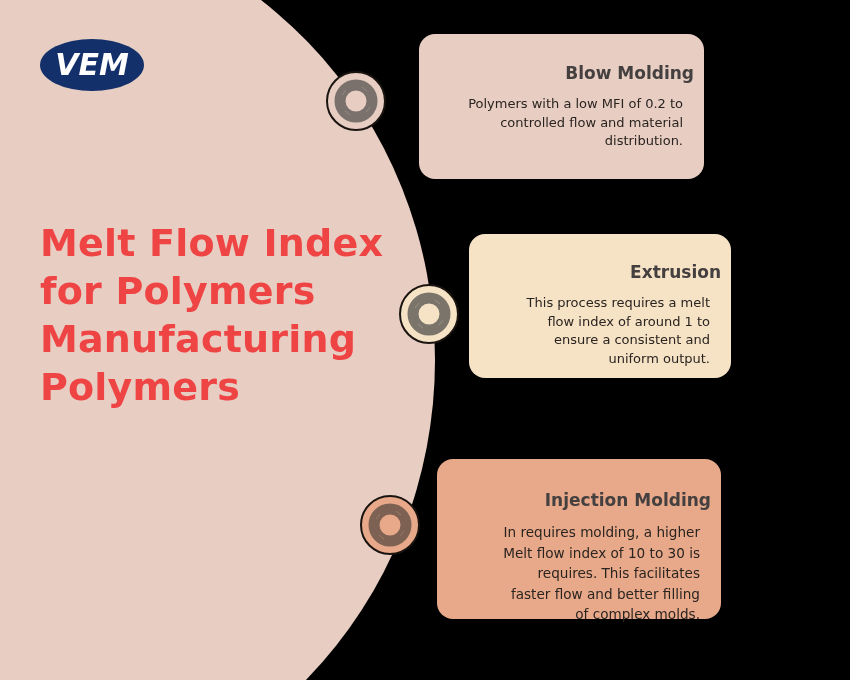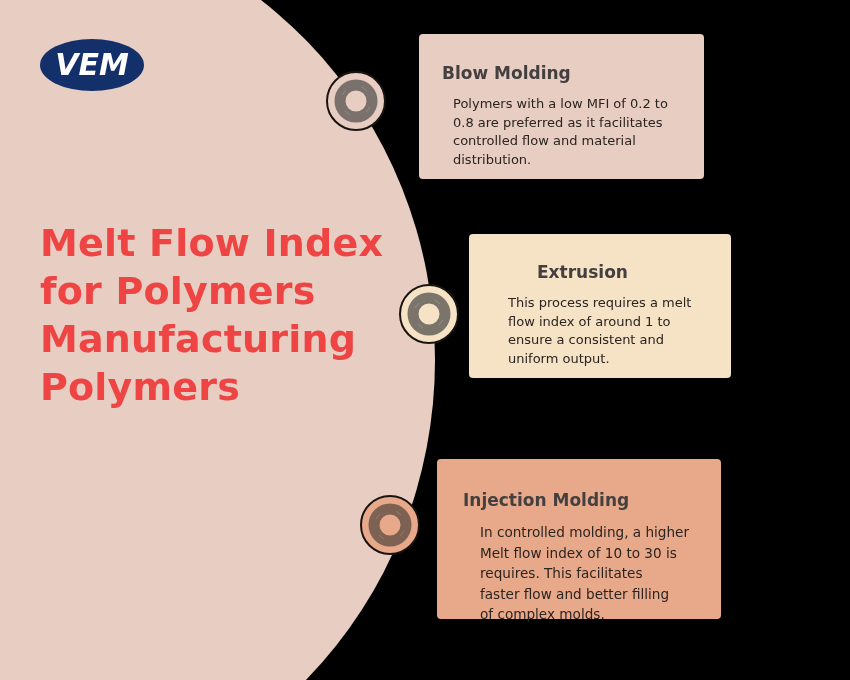--- a/index.html
+++ b/index.html
@@ -3,21 +3,21 @@
 <meta charset="utf-8">
 <style>
   html,body{margin:0;padding:0;}
   body{width:850px;height:680px;overflow:hidden;background:#000;position:relative;font-family:"DejaVu Sans","Liberation Sans",sans-serif;}
   .bg-ellipse{position:absolute;left:-435px;top:-90px;width:870px;height:900px;border-radius:50%;background:#e8cdc3;}
   .logo{position:absolute;left:39px;top:37px;width:106px;height:56px;}
   .title{position:absolute;left:40px;top:219px;width:380px;margin:0;font-family:"DejaVu Sans",sans-serif;font-weight:bold;font-size:38px;line-height:48px;color:#ef4444;letter-spacing:0.2px;}
   .title span{display:block;white-space:nowrap;}
   .node{position:absolute;width:60px;height:60px;border-radius:50%;border:2px solid #1a1410;box-sizing:border-box;}
   .node svg{position:absolute;left:4px;top:4px;width:48px;height:48px;}
-  .card{position:absolute;border-radius:4px;box-sizing:border-box;color:#2b2623;}
+  .card{position:absolute;border-radius:16px;box-sizing:border-box;color:#2b2623;text-align:right;}
   .card h2{margin:0;font-family:"DejaVu Sans",sans-serif;font-weight:bold;font-size:17px;color:#454040;line-height:22px;}
   .card p{margin:11px;font-family:"DejaVu Sans",sans-serif;font-size:13px;line-height:18.5px;color:#2a2420;}
   .card1{left:419px;top:34px;width:285px;height:145px;background:#e8cdc3;padding:28px 10px 0 23px;}
   .card1 h2{margin-bottom:6px;}
   .card2{left:469px;top:234px;width:262px;height:144px;background:#f6e3c6;padding:27px 10px 0 28px;}
   .card2 h2{margin-bottom:2px;margin-left:40px;}
   .card3{left:437px;top:459px;width:284px;height:160px;background:#e8a98a;padding:30px 10px 0 26px;}
   .card3 h2{margin-bottom:2px;}
   .card3 p{padding-left:6px;font-size:13.6px;line-height:20.5px;}
 </style>
@@ -87,38 +87,37 @@
         <path d="M18 38 L13 34"></path>
         <path d="M10 18 L14 13"></path>
       </g>
   </svg>
 </div>
 
 <div class="card card1">
   <h2>Blow Molding</h2>
   <p>
     <span style="display:block">Polymers with a low MFI of 0.2 to</span>
-    <span style="display:block">0.8 are preferred as it facilitates</span>
     <span style="display:block">controlled flow and material</span>
     <span style="display:block">distribution.</span>
   </p>
 </div>
 
 <div class="card card2">
   <h2>Extrusion</h2>
   <p>
     <span style="display:block">This process requires a melt</span>
     <span style="display:block">flow index of around 1 to</span>
     <span style="display:block">ensure a consistent and</span>
     <span style="display:block">uniform output.</span>
   </p>
 </div>
 
 <div class="card card3">
   <h2>Injection Molding</h2>
   <p>
-    <span style="display:block">In controlled molding, a higher</span>
+    <span style="display:block">In requires molding, a higher</span>
     <span style="display:block">Melt flow index of 10 to 30 is</span>
     <span style="display:block">requires. This facilitates</span>
     <span style="display:block">faster flow and better filling</span>
     <span style="display:block">of complex molds.</span>
   </p>
 </div>
 
 </body></html>

